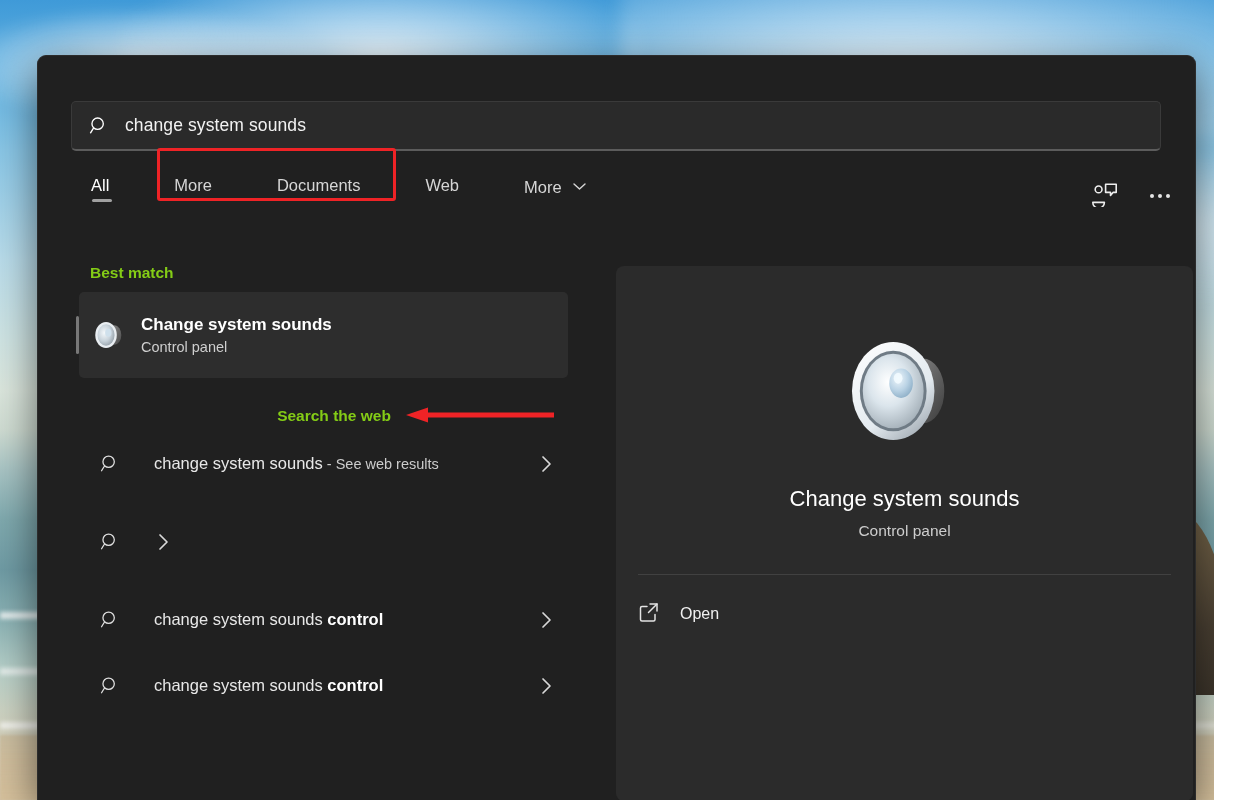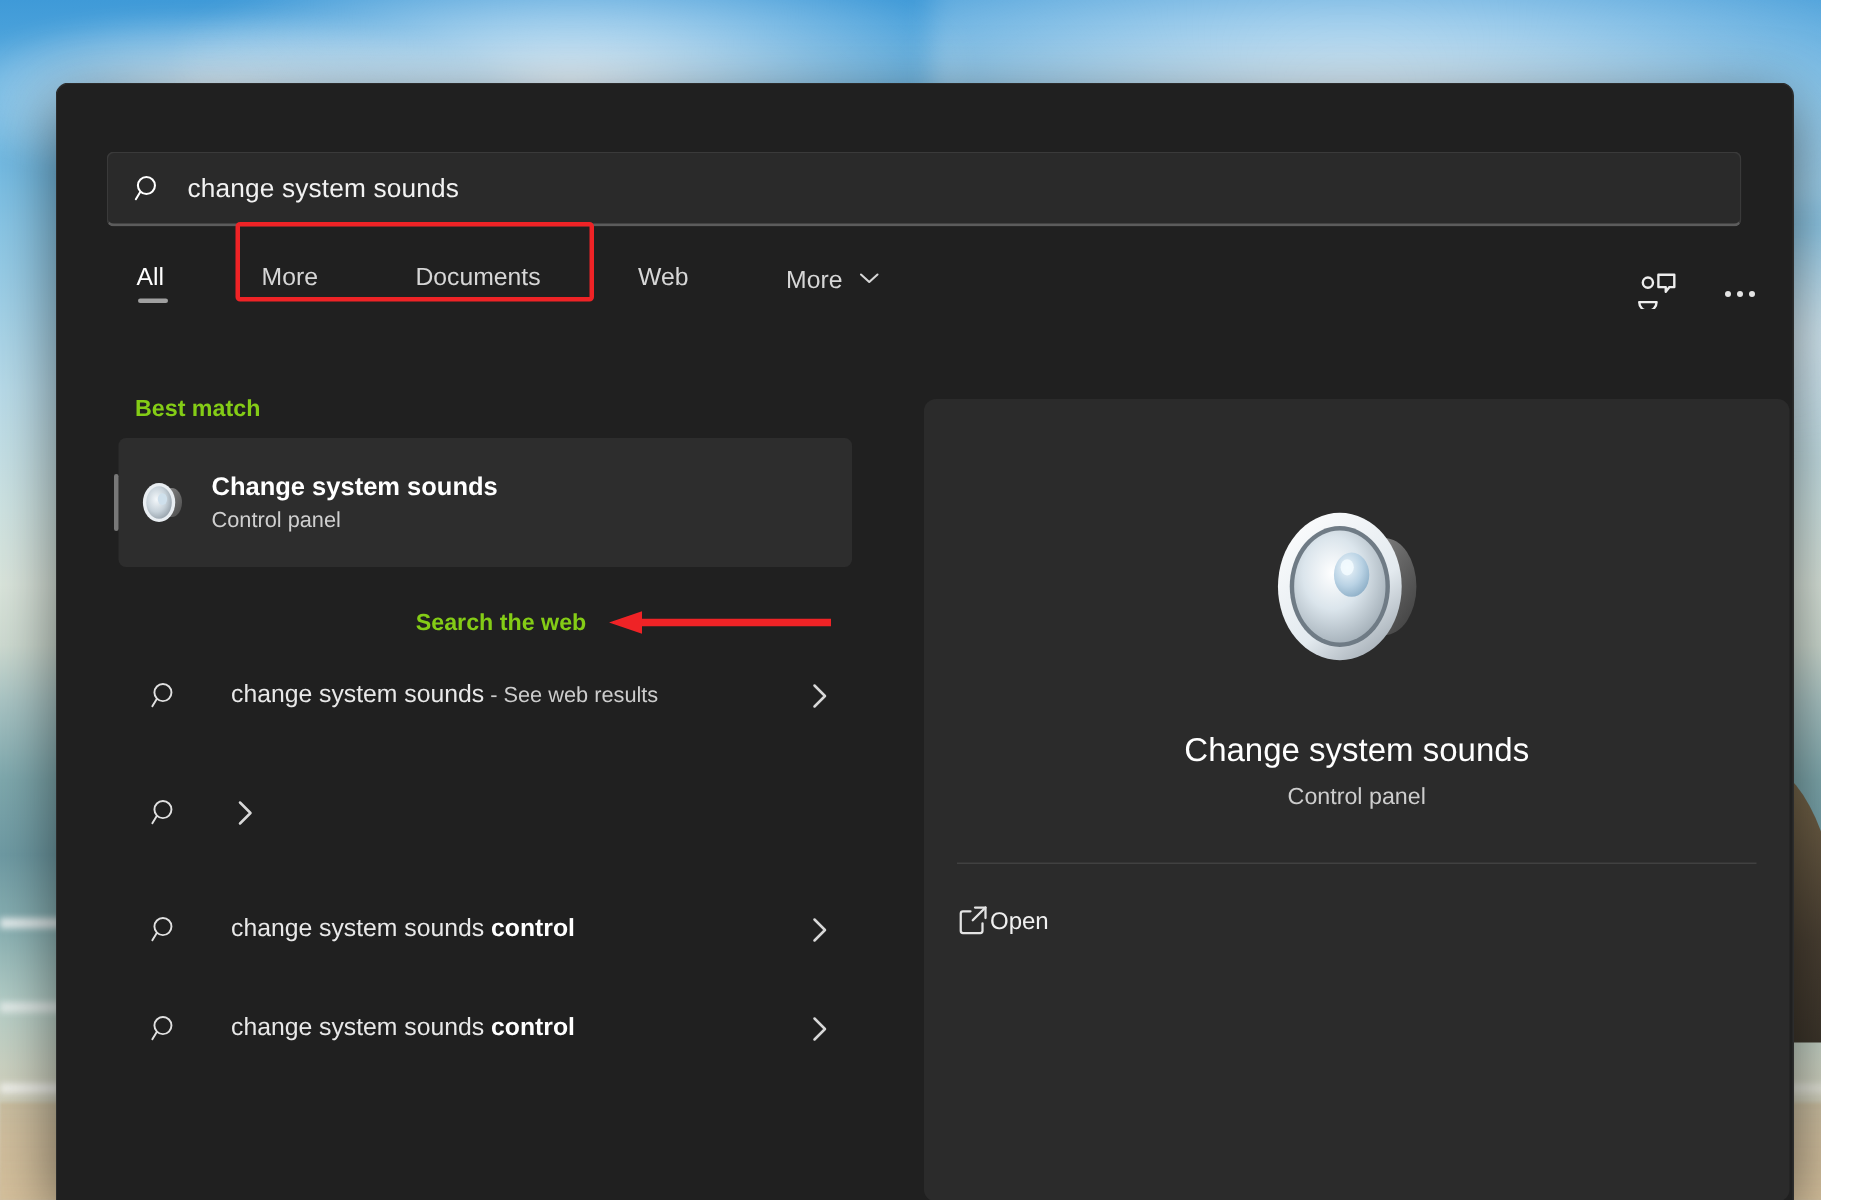--- a/index.html
+++ b/index.html
@@ -287,20 +287,21 @@
     margin: 34px 22px 0 22px;
     height: 1px;
     background: #414141;
   }
   .pv-action {
     margin: 16px 0 0 0;
     padding-left: 22px;
     height: 46px;
     display: flex;
     align-items: center;
+    gap: 20px;
     cursor: default;
   }
   .pv-action-label { color: #f0f0f0; font-size: 16px; }
 
   
   .speaker-lg { width: 118px; height: 110px; }
   .speaker-sm { width: 34px; height: 32px; }
 </style>
 </head>
 <body>

